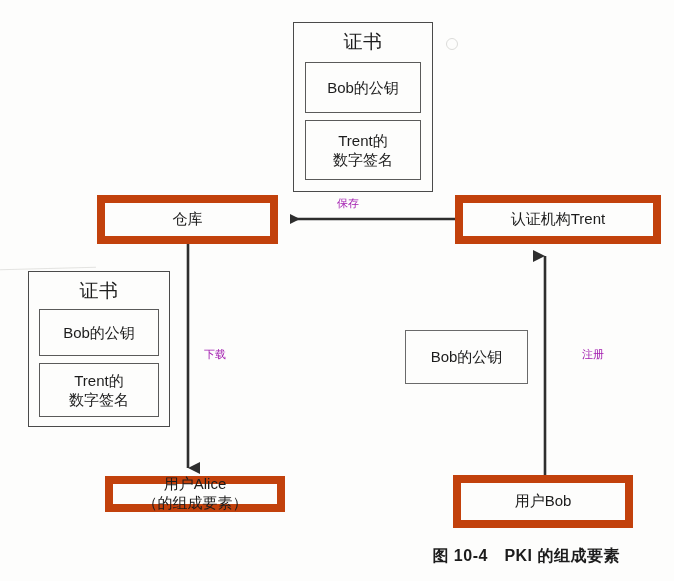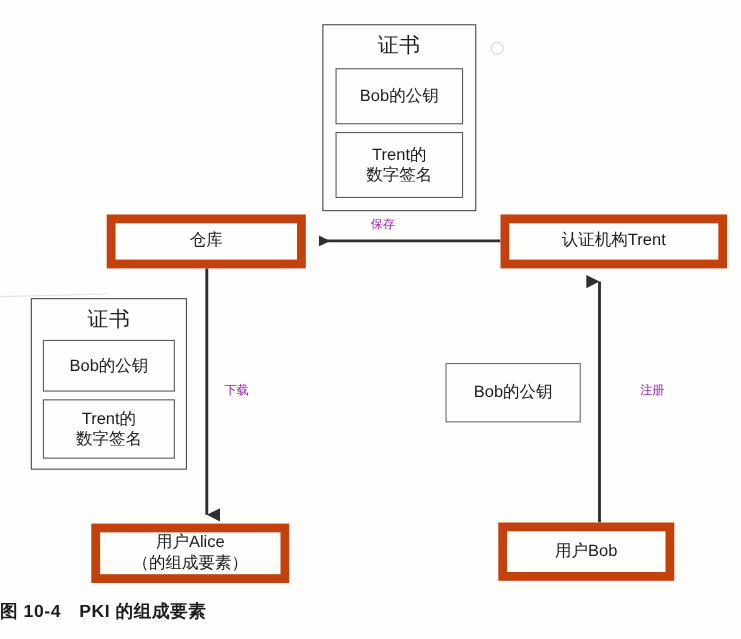--- a/index.html
+++ b/index.html
@@ -78,21 +78,21 @@
     font-size: 11px;
     color: #a21caf;
     white-space: nowrap;
   }
 
   
   .caption {
     position: absolute;
     left: 0;
     width: 620px;
-    text-align: left;
+    text-align: right;
     font-size: 16px;
     font-weight: bold;
     letter-spacing: 0.5px;
   }
 
   
   .smudge {
     position: absolute;
     background: rgba(180,180,175,0.35);
     pointer-events: none;
@@ -149,26 +149,26 @@
   </div>
 
   <div class="box node" style="left:97px; top:195px; width:181px; height:49px;">
     <span>仓库</span>
   </div>
 
   <div class="box node" style="left:455px; top:195px; width:206px; height:49px;">
     <span>认证机构Trent</span>
   </div>
 
-  <div class="box node" style="left:83px; top:476px; width:180px; height:54px;">
+  <div class="box node" style="left:105px; top:476px; width:180px; height:36px;">
     <span>用户Alice</span>
     <span class="node-line2">（的组成要素）</span>
   </div>
 
-  <div class="box node" style="left:453px; top:475px; width:160px; height:53px;">
+  <div class="box node" style="left:453px; top:475px; width:180px; height:53px;">
     <span>用户Bob</span>
   </div>
 
   <div class="box plainbox" style="left:405px; top:330px; width:123px; height:54px;">
     <span>Bob的公钥</span>
   </div>
 
   <div class="edge-label" style="left:337px; top:196px;">
     <span>保存</span>
   </div>

